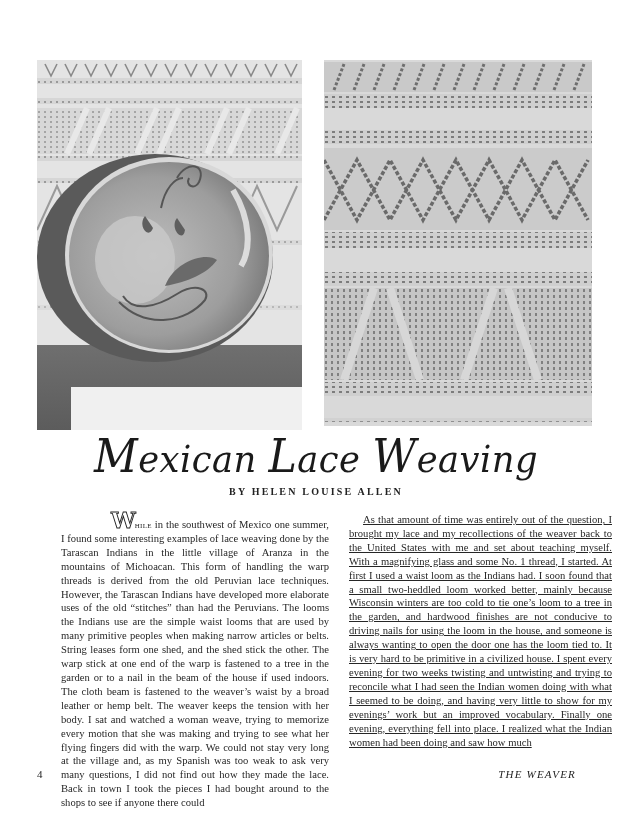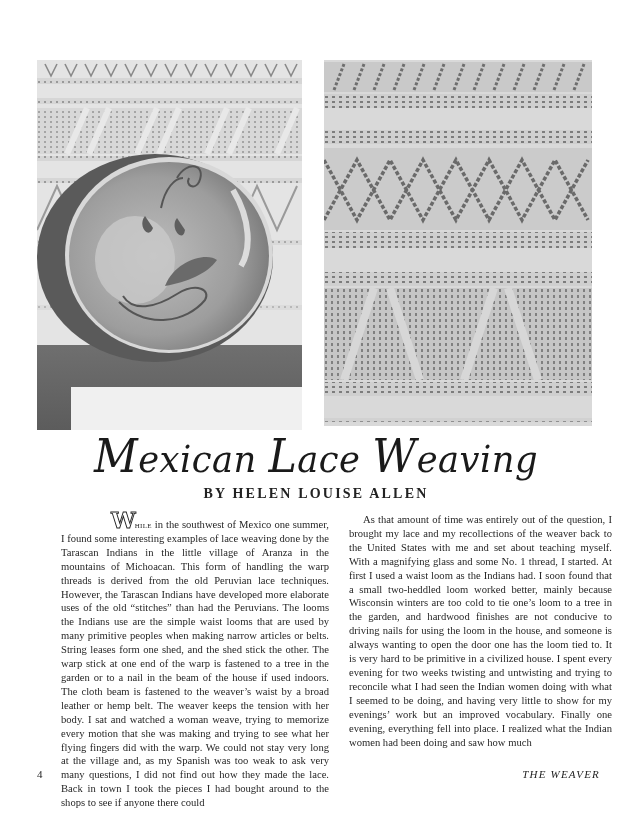--- a/index.html
+++ b/index.html
@@ -11,37 +11,37 @@
   #photo-left  { left: 37px;  top: 60px; width: 265px; height: 370px; }
   #photo-right { left: 324px; top: 60px; width: 268px; height: 366px; }
 
   .title { position: absolute; left: 0; width: 632px; top: 430px; text-align: center;
            font-family: "DejaVu Serif", "Liberation Serif", serif; font-style: italic;
            font-size: 38px; letter-spacing: 0.5px; color: #1a1a1a; line-height: 52px;
            transform: scaleX(0.93); }
   .title .cap { font-size: 46px; }
 
   .byline { position: absolute; left: 0; width: 632px; top: 486px; text-align: center;
-            font-family: "Liberation Serif", serif; font-weight: bold; font-size: 14px;
+            font-family: "Liberation Serif", serif; font-weight: bold; font-size: 10px;
             letter-spacing: 2.2px; color: #222; }
 
   .col { position: absolute; top: 515px; font-size: 10.6px; line-height: 13.9px;
          text-align: justify; color: #262626; margin-left: 24px; }
   #col-left  { left: 37px;  width: 268px; }
   #col-right { left: 325px; width: 263px; top: 513px; }
   .col p { margin: 0; }
-  .col p.indent { text-indent: 14px; }
+  .col p.indent { text-indent: 14px; text-decoration: underline; }
   .col p.first { text-indent: 50px; }
   .dropw { font-family: "DejaVu Serif", serif; font-size: 22px; line-height: 10px;
            color: #fff; -webkit-text-stroke: 0.9px #222; font-weight: bold; letter-spacing: -1px; }
   .sc { font-variant: small-caps; letter-spacing: 0.3px; }
 
   .folio { position: absolute; top: 768px; font-size: 11px; color: #222; }
   #page-number { left: 37px; }
-  #magazine-name { right: 32px; font-style: italic; letter-spacing: 1.2px; font-size: 11px; }
+  #magazine-name { right: 56px; font-style: italic; letter-spacing: 1.2px; font-size: 11px; }
 </style>
 </head>
 <body>
 
 <div class="photo" id="photo-left">
   <svg viewBox="0 0 265 370" preserveAspectRatio="none">
     <defs>
       <pattern id="mesh" width="6" height="5" patternUnits="userSpaceOnUse">
         <rect width="6" height="5" fill="#d6d6d6"></rect>
         <rect x="1" y="1" width="2" height="2" fill="#9a9a9a"></rect>

